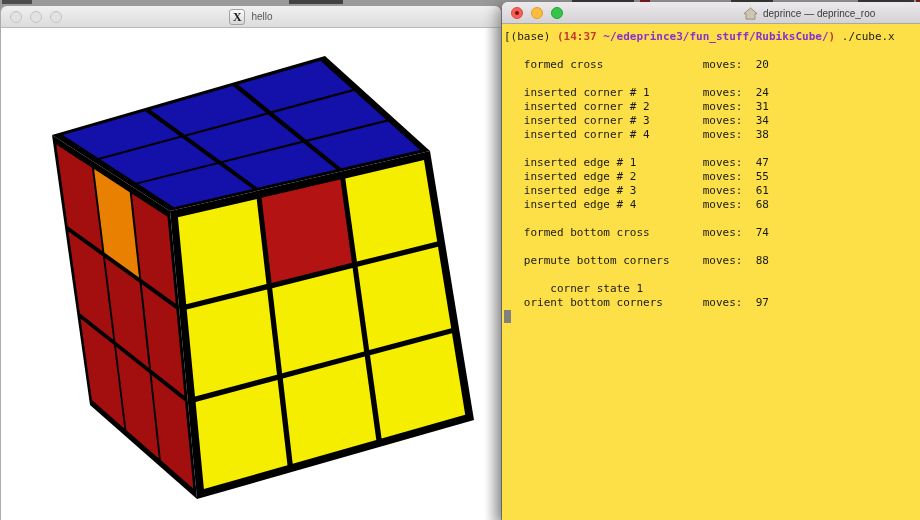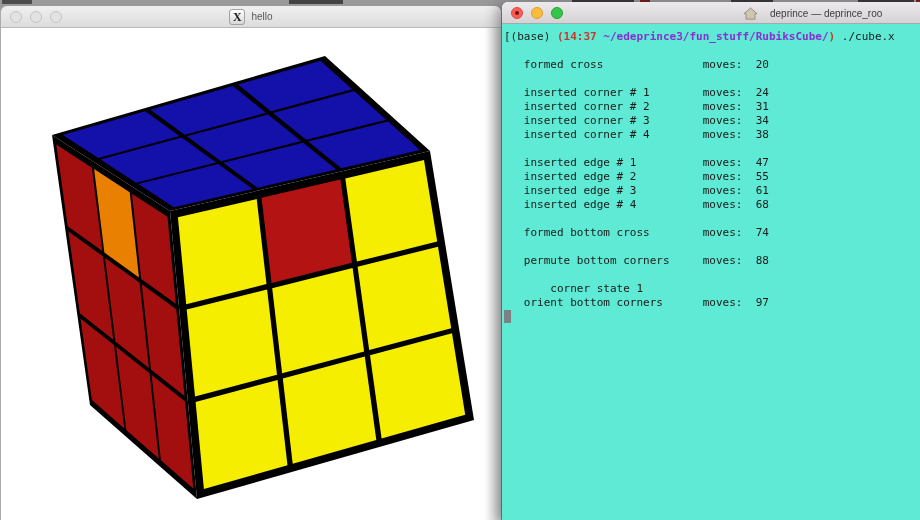--- a/index.html
+++ b/index.html
@@ -45,22 +45,22 @@
   #edge-shade { position:absolute; right:0; top:0; width:16px; height:100%;
     background:linear-gradient(to right, rgba(0,0,0,0), rgba(0,0,0,0.16)); pointer-events:none; }
 
   
   #terminal-window { left:502px; top:2px; width:418px; height:518px;
     border-radius:6px 0 0 0;
     box-shadow:-5px 3px 14px rgba(0,0,0,0.38);
     background:#ffffff; }
   #terminal-window .titlebar { border-radius:6px 0 0 0; }
   #terminal-window .wtitle { color:#3c3c3c; }
-  #term-title-group { position:absolute; left:241px; top:0; height:22px; display:flex; align-items:center; gap:12px; overflow:hidden; max-width:176px; }
-  #term-content { position:absolute; left:0; top:22px; right:0; bottom:0; background:#5eead4; padding:6px 0 0 2px; overflow:hidden; }
+  #term-title-group { position:absolute; left:241px; top:0; height:22px; display:flex; align-items:center; gap:5px; overflow:hidden; max-width:176px; }
+  #term-content { position:absolute; left:0; top:22px; right:0; bottom:0; background:#fde047; padding:6px 0 0 2px; overflow:hidden; }
   .tline, #term-output {
     font-family:"DejaVu Sans Mono", monospace;
     font-size:11px; line-height:14px; white-space:pre; color:var(--t-text,#1a1a1a);
   }
   .pseg-text   { color:var(--t-text,#1a1a1a); }
   .pseg-red    { color:var(--t-red,#c5392b); font-weight:bold; }
   .pseg-purple { color:var(--t-purple,#8a2fd1); font-weight:bold; }
   #cursor-row { height:14px; }
   #term-cursor { display:inline-block; width:7px; height:13px; background:var(--t-cursor,#808080); vertical-align:top; }
 </style>

